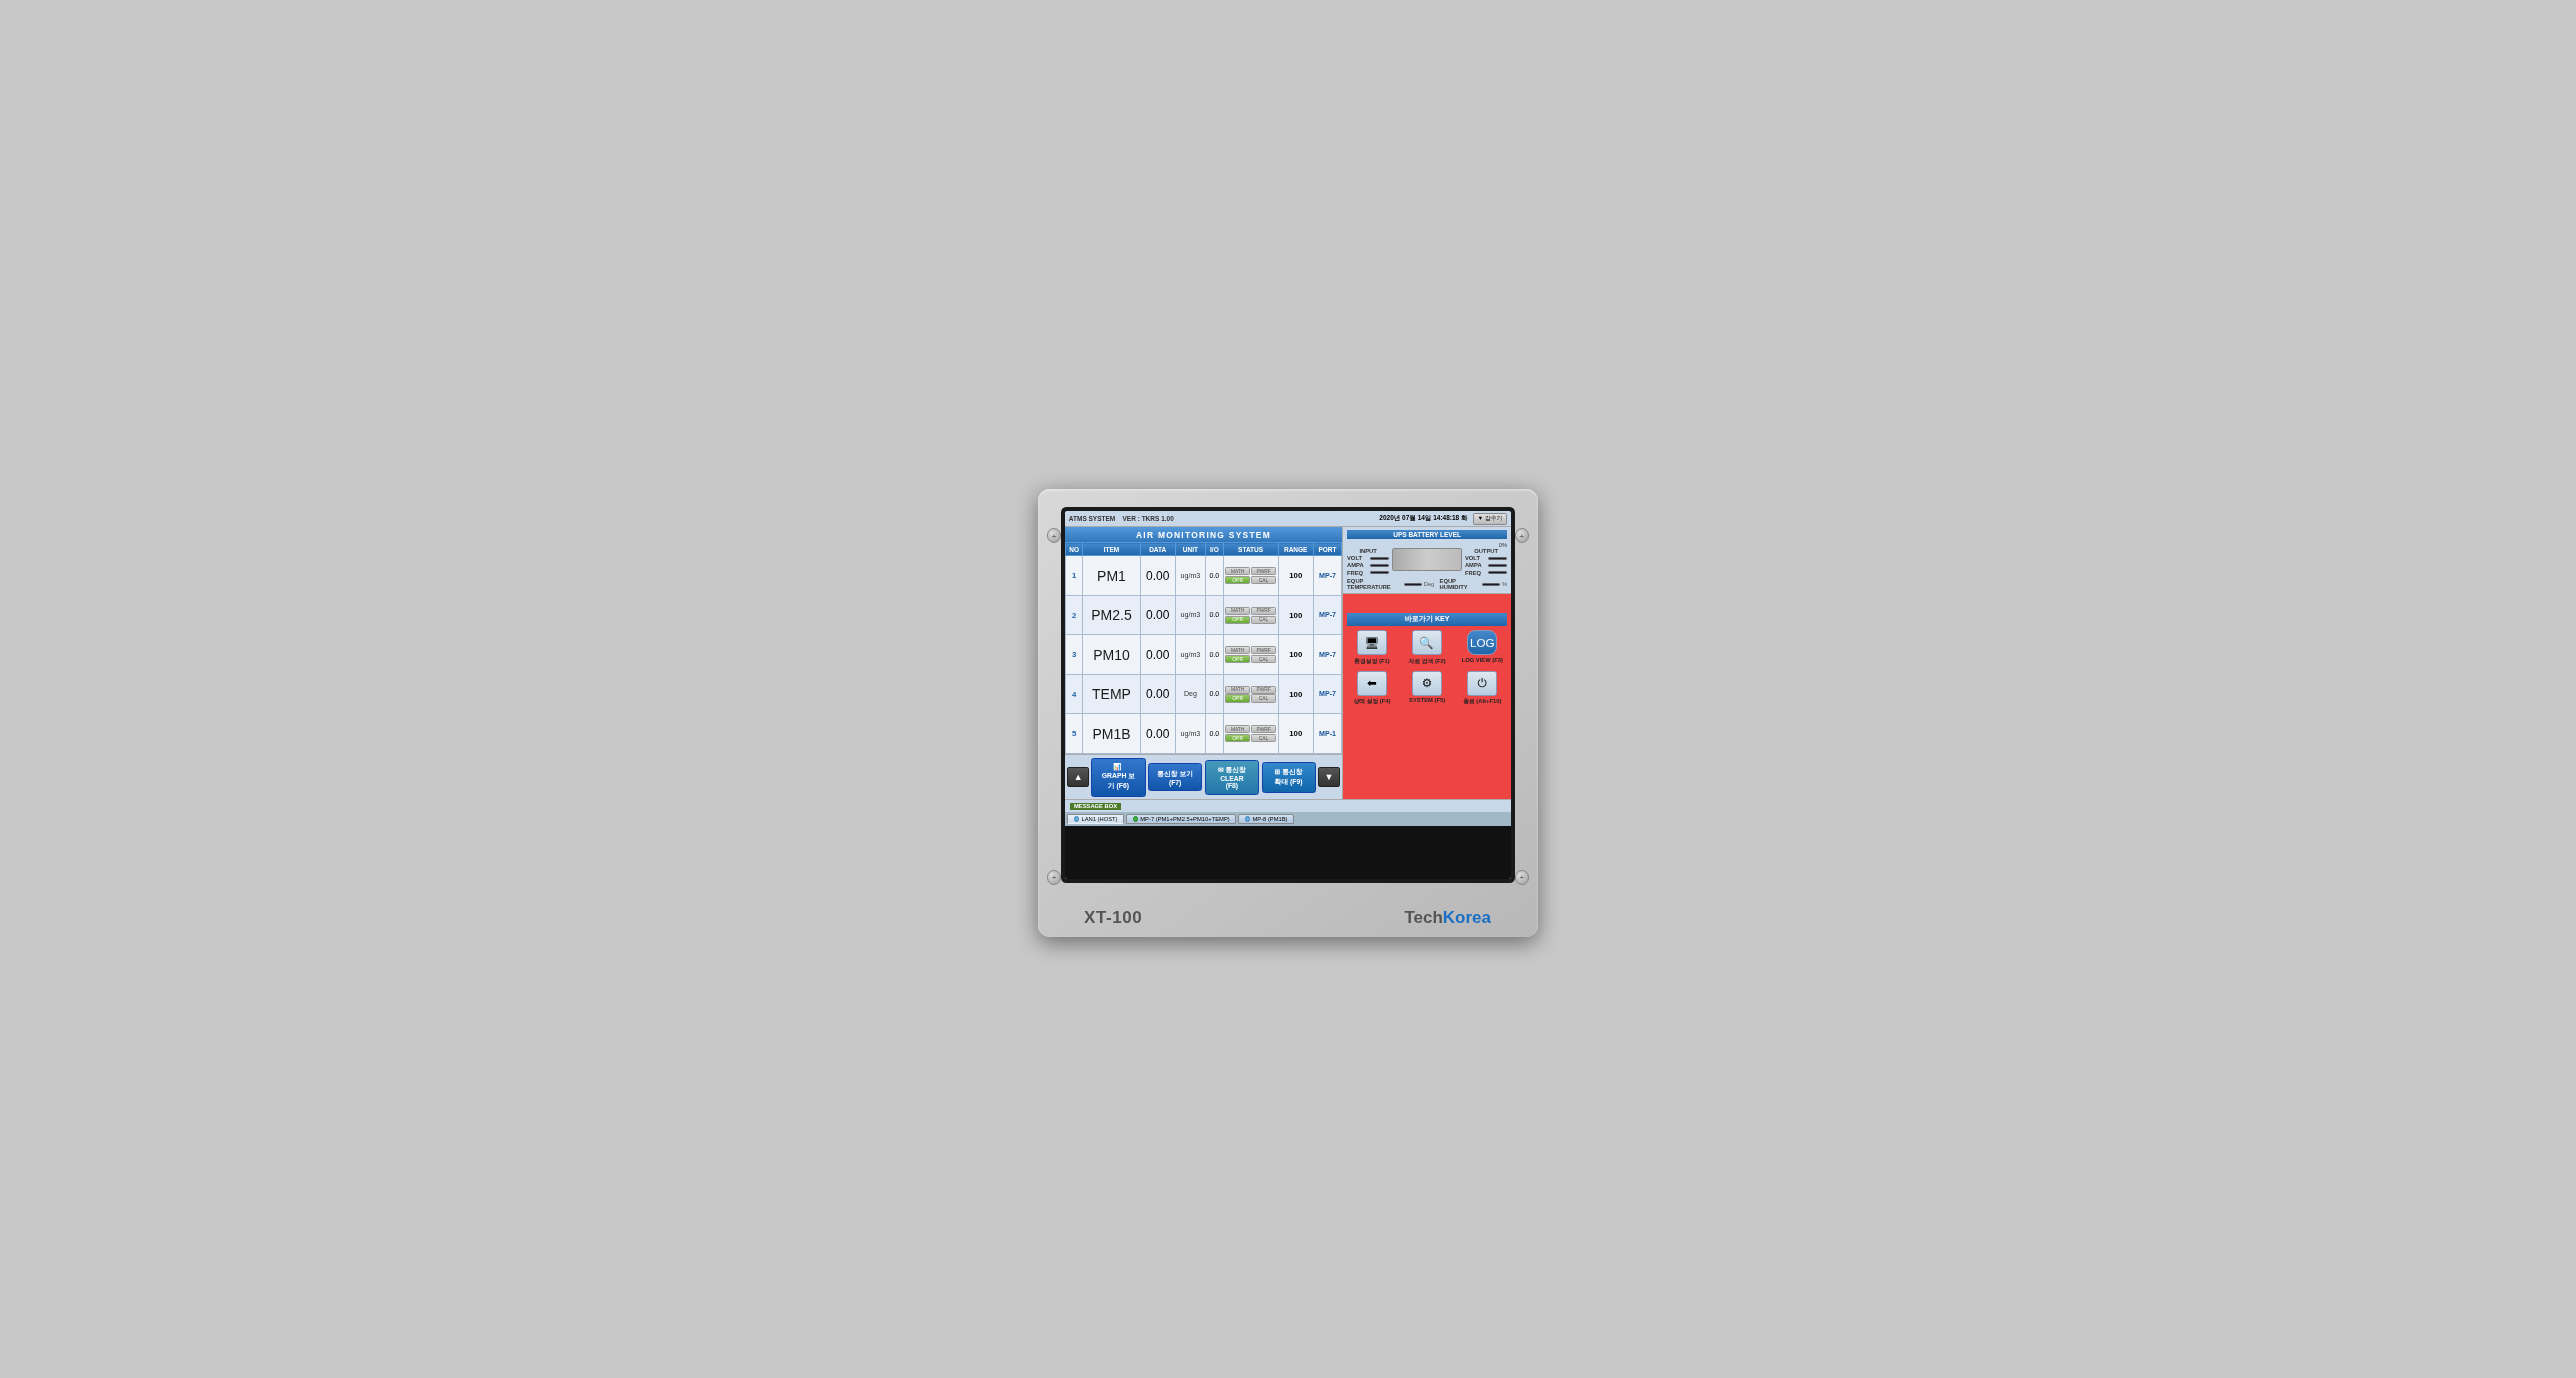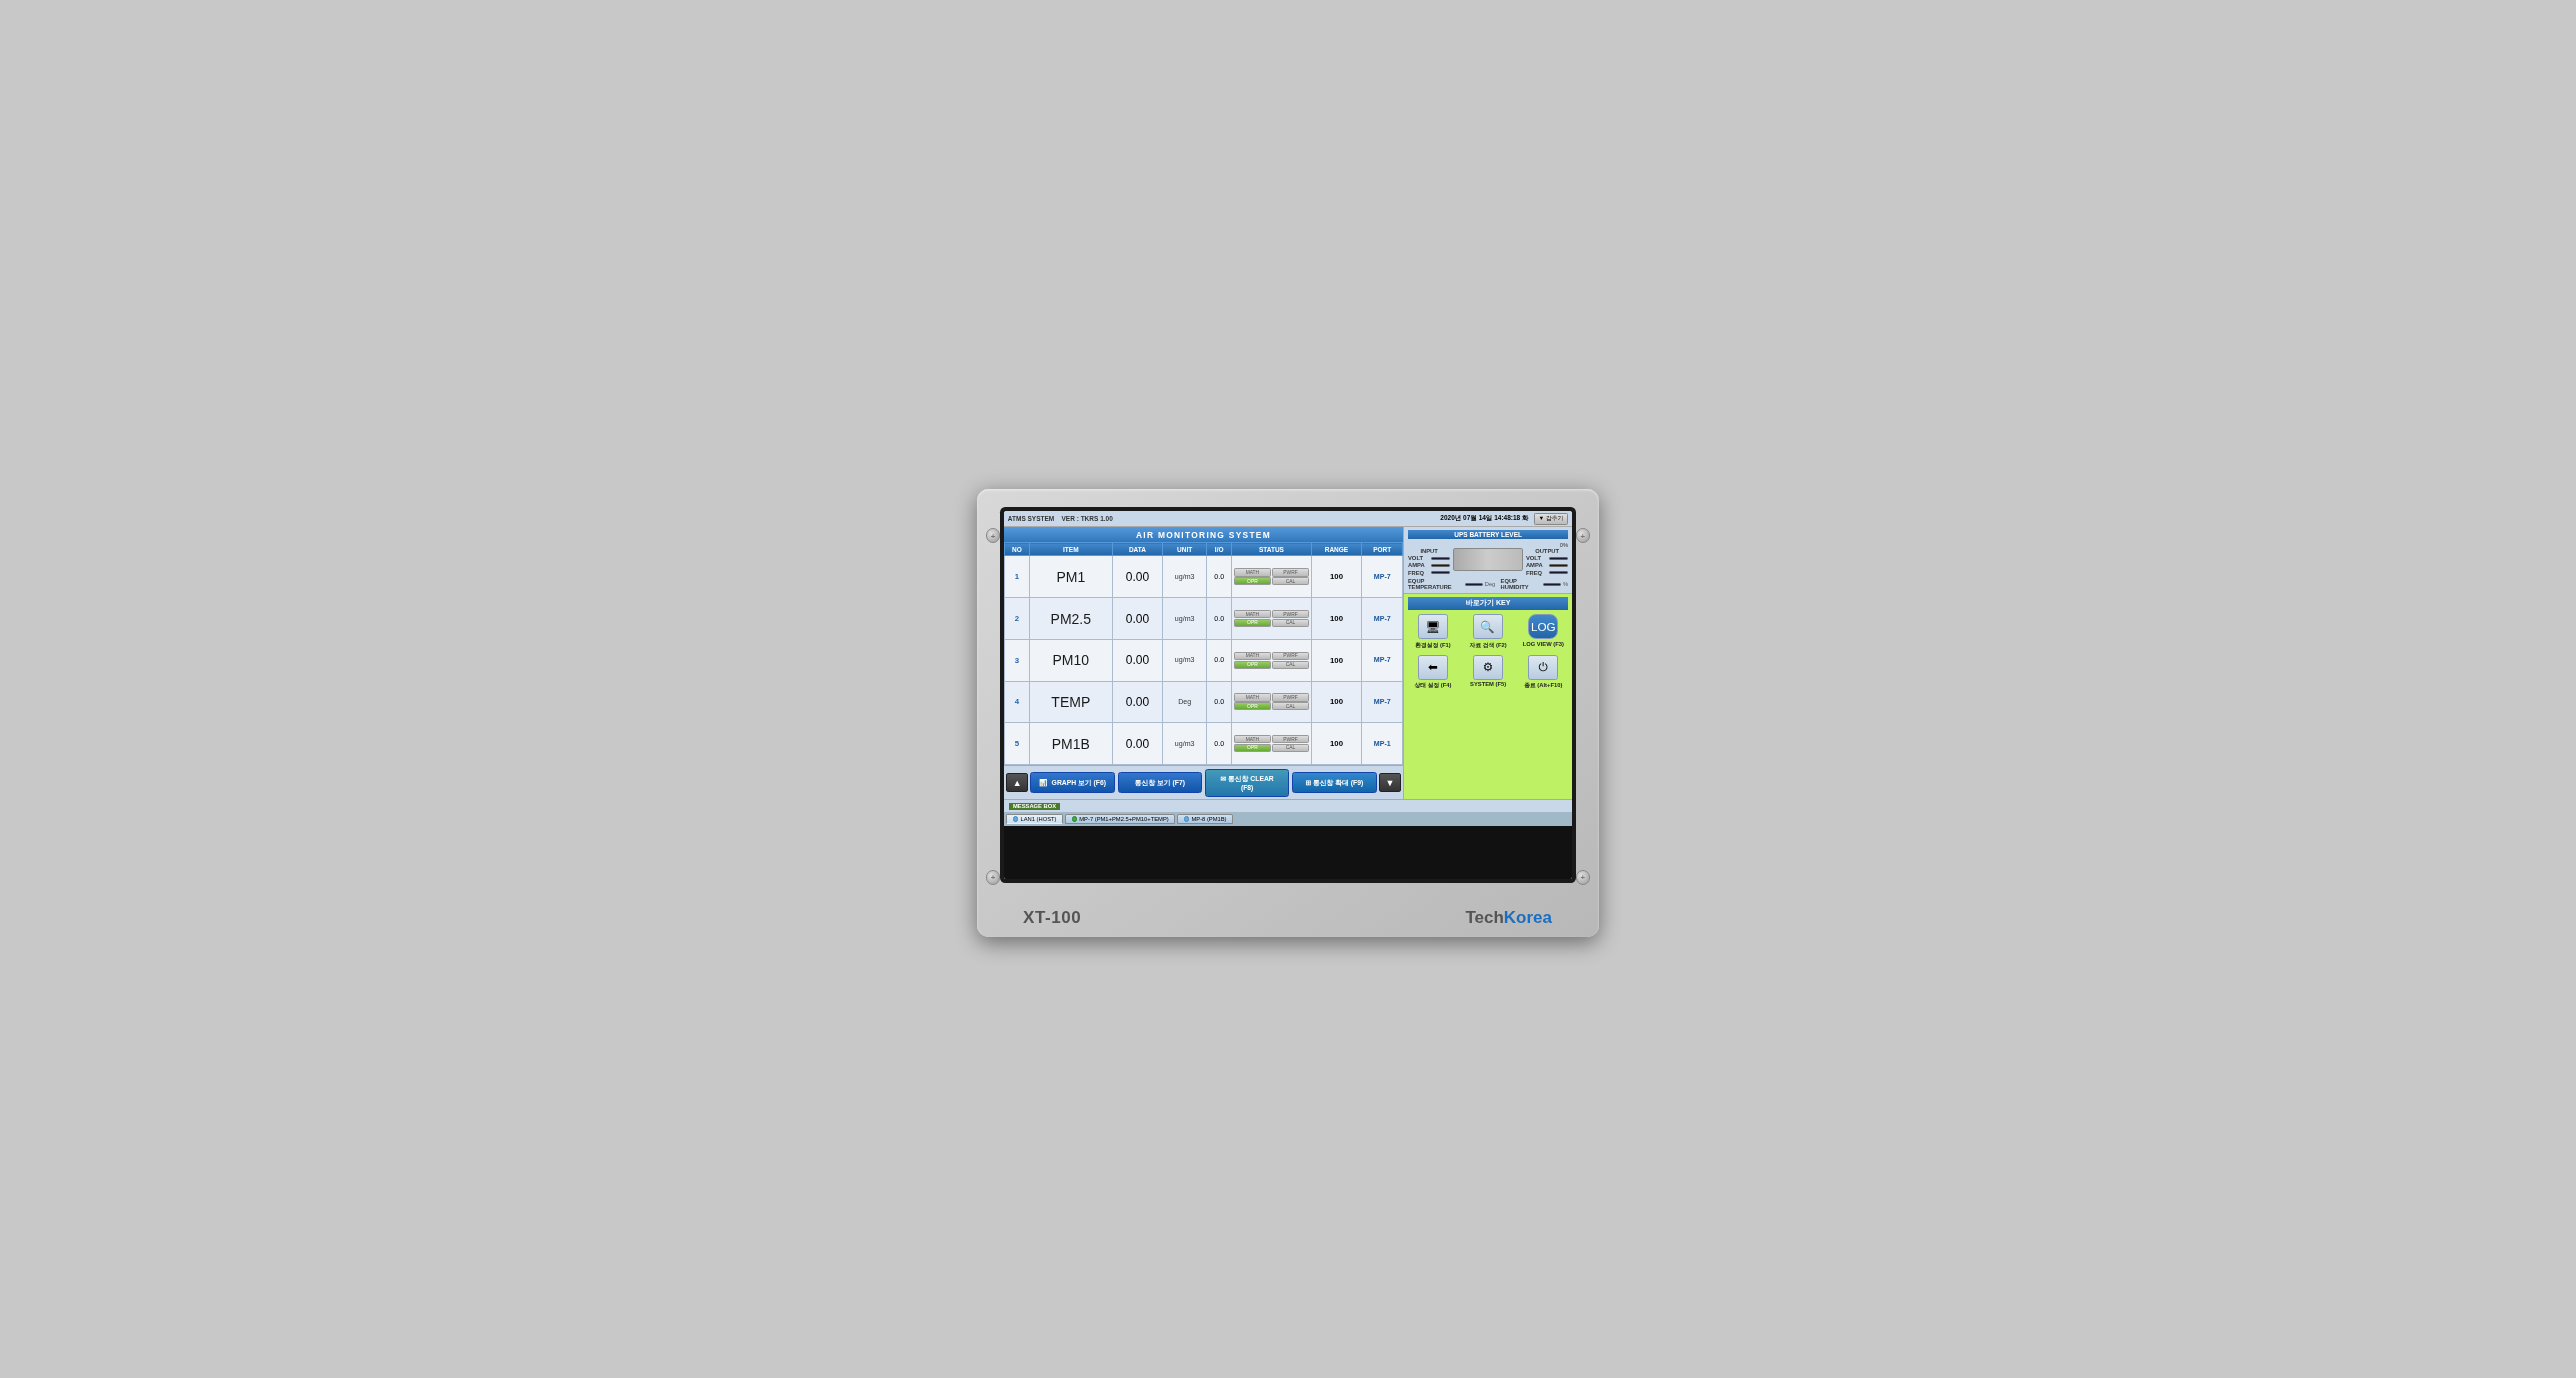--- a/index.html
+++ b/index.html
@@ -9,21 +9,21 @@
       justify-content: center;
       align-items: center;
       min-height: 100vh;
       font-family: Arial, sans-serif;
     }
 
     .device-outer {
       background: linear-gradient(145deg, #d8d8d8, #b8b8b8);
       border-radius: 11.7px;
       padding: 18px 23px 23px 23px;
-      width: 622px;
+      width: 500px;
       box-shadow: 0 5.2px 21px rgba(0,0,0,0.45), inset 0 1.3px 2.6px rgba(255,255,255,0.5);
       position: relative;
       margin-top: 48px;
     }
 
     
     .screw {
       width: 14.3px; height: 14.3px;
       background: radial-gradient(circle at 35% 35%, #e0e0e0, #999);
       border-radius: 50%;
@@ -272,21 +272,22 @@
     .message-content {
       background: #111;
       height: 53px;
     }
 
     
     .right-panel {
       width: 168px;
       display: flex;
       flex-direction: column;
-      background: #bef264;
+      background: #ef4444;
+      gap: 16px;
     }
 
     
     .ups-section {
       background: #c8d8e8;
       padding: 2.6px 3.9px;
       border-bottom: 0.6px solid #aaa;
     }
     .ups-title {
       text-align: center;

